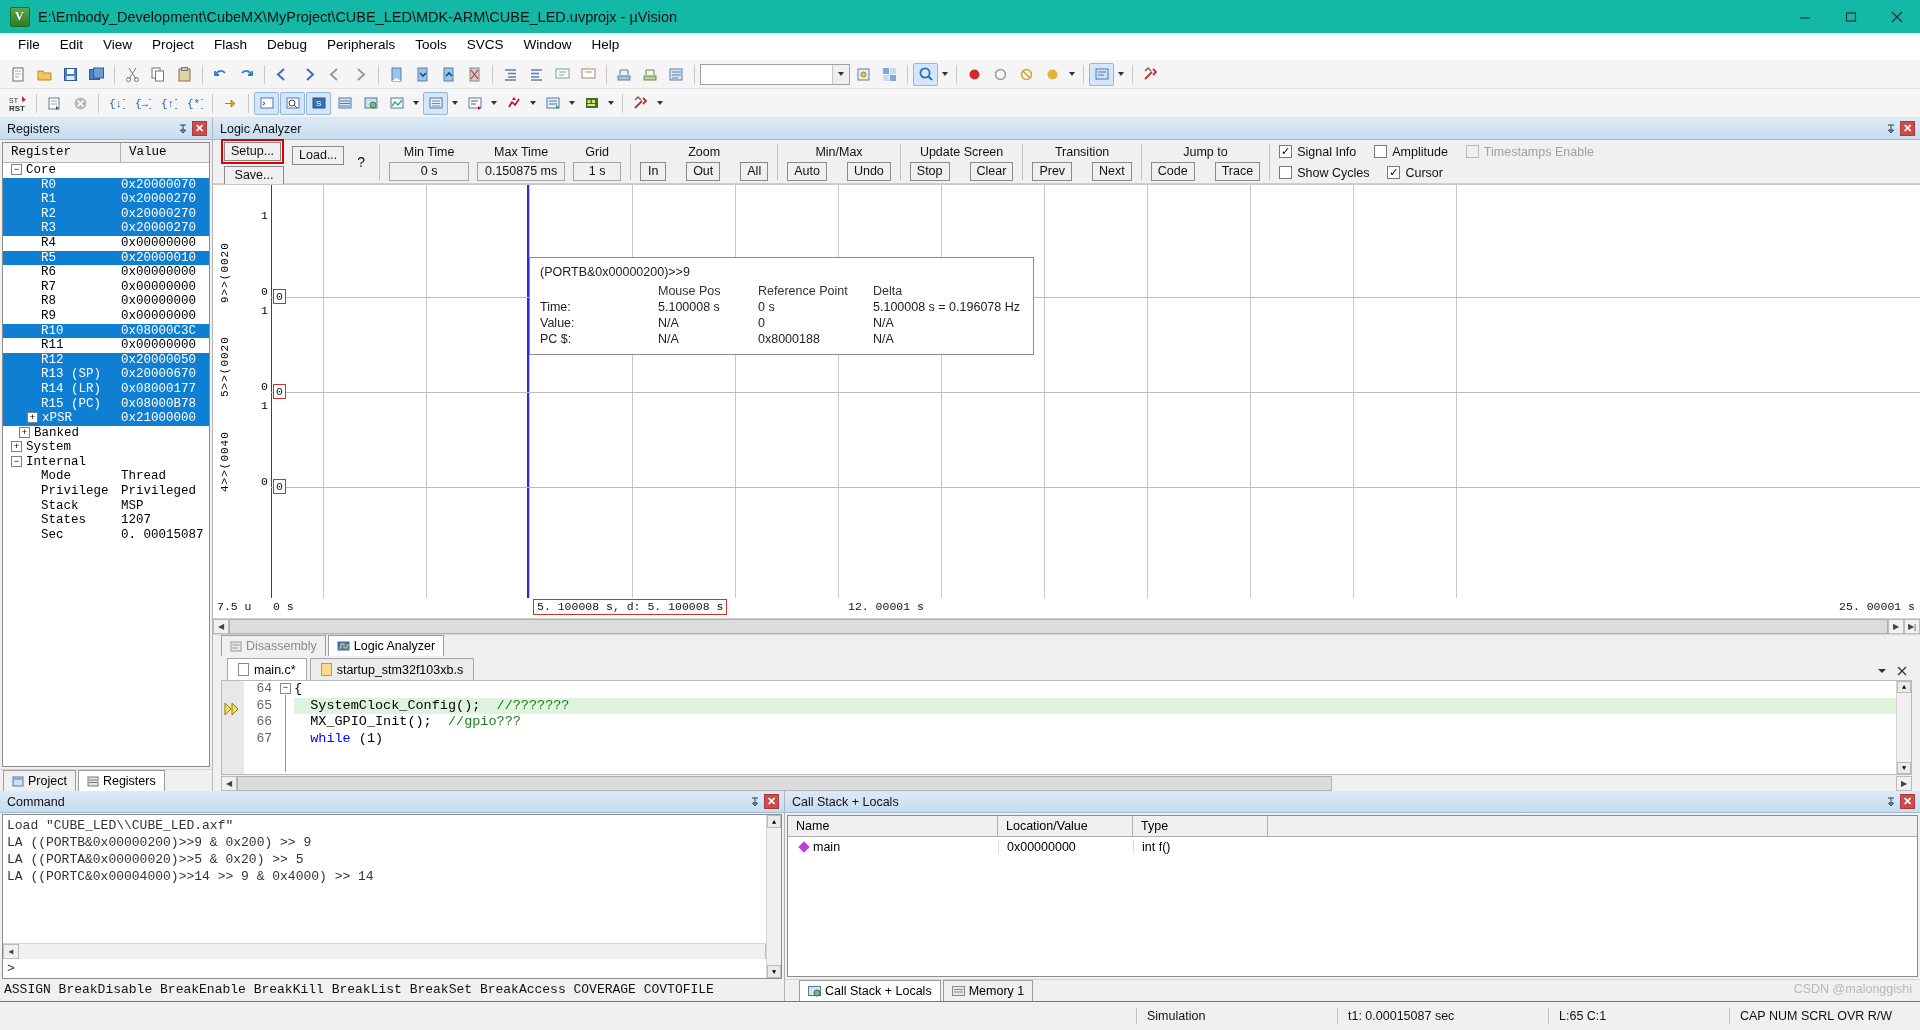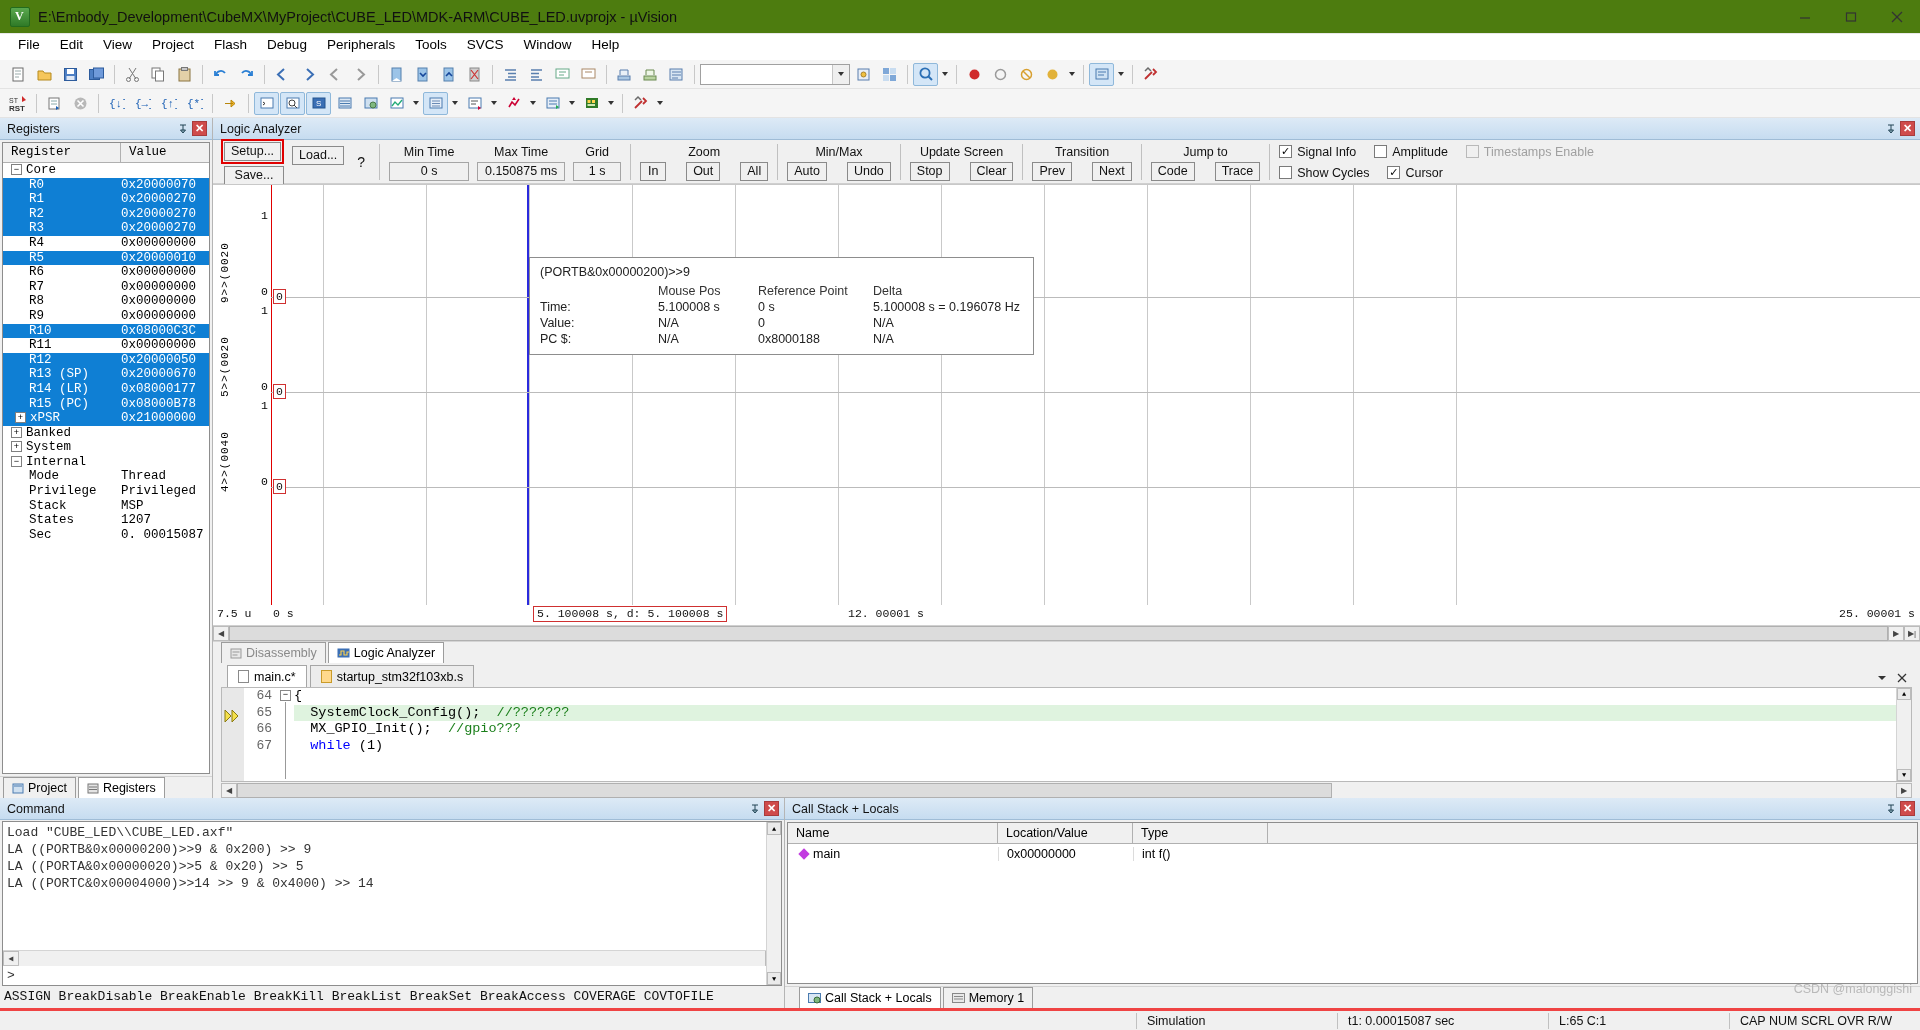--- a/index.html
+++ b/index.html
@@ -8,21 +8,21 @@
     width:1920px; height:1030px;
     font-family:"Liberation Sans", sans-serif;
     font-size:13px;
     background:#f0f0f0;
     overflow:hidden;
     -webkit-font-smoothing:antialiased;
   }
   .app { position:relative; width:1920px; height:1030px; background:#f0f0f0; display:flex; flex-direction:column; }
 
   
-  .titlebar { height:34px; background:#4d7c0f; display:flex; align-items:center; border-bottom:1px solid #e8e8e8; flex:none; }
+  .titlebar { height:34px; background:#14b8a6; display:flex; align-items:center; border-bottom:1px solid #e8e8e8; flex:none; }
   .titlebar .appicon { width:20px; height:20px; margin:0 8px 0 10px; background:linear-gradient(#5aa84f,#2f7a27); border:1px solid #236b1d; border-radius:2px; position:relative; flex:none; }
   .titlebar .appicon:after { content:"V"; position:absolute; left:4px; top:1px; color:#fff; font-size:12px; font-weight:bold; font-family:"Liberation Serif",serif; }
   .titlebar .ttl { font-size:14.5px; color:#111; white-space:nowrap; }
   .winbtns { margin-left:auto; display:flex; height:34px; }
   .winbtn { width:46px; height:34px; display:flex; align-items:center; justify-content:center; font-size:14px; color:#333; }
   .winbtn.close { color:#333; }
   .winbtn svg { display:block; }
 
   
   .menubar { height:26px; background:#ffffff; display:flex; align-items:flex-start; padding-left:8px; flex:none; }
@@ -51,21 +51,21 @@
   .xbtn { width:15px; height:15px; background:#cf4b4b; color:#fff; font-size:11px; display:flex; align-items:center; justify-content:center; font-weight:bold; border:1px solid #a93b3b; }
 
   
   .regs-pane { width:213px; background:#f0f0f0; display:flex; flex-direction:column; border-right:1px solid #b5b5b5; flex:none; }
   .regs-body { flex:1; background:#fff; border:1px solid #8d8d8d; margin:2px; overflow:hidden; font-family:"Liberation Mono", monospace; font-size:12.5px; position:relative; }
   .regs-hdr { display:flex; height:20px; background:#f0f0f0; border-bottom:1px solid #b0b0b0; font-family:"Liberation Mono",monospace; font-size:12.5px; }
   .regs-hdr div { padding:2px 0 0 8px; color:#000; }
   .rh1 { width:118px; border-right:1px solid #b0b0b0; }
   .rh2 { flex:1; }
   .rrow { display:flex; height:14.6px; align-items:center; font-size:12.5px; line-height:14.6px; white-space:nowrap; }
-  .rrow .nm { padding-left:4px; flex:none; width:118px; overflow:hidden; }
+  .rrow .nm { padding-left:16px; flex:none; width:118px; overflow:hidden; }
   .rrow .vl { flex:1; overflow:hidden; }
   .rrow.sel { background:#0f7fd4; color:#fff; }
   .rrow.sel .nm, .rrow.sel .vl { color:#fff; }
   .twisty { display:inline-block; width:11px; height:11px; border:1px solid #808080; background:#fff; font-size:9px; line-height:9px; text-align:center; margin-right:4px; vertical-align:middle; color:#000; font-family:"Liberation Sans",sans-serif; }
   .dots { display:inline-block; width:22px; }
 
   .tabstrip { height:22px; background:#f0f0f0; display:flex; align-items:flex-end; padding-left:3px; flex:none; gap:2px; border-top:1px solid #d4d4d4;}
   .btab { height:21px; background:#f0f0f0; border:1px solid #9c9c9c; border-bottom:none; display:flex; align-items:center; gap:4px; padding:0 8px; font-size:12.5px; }
   .btab.on { background:#ffffff; }
 
@@ -141,21 +141,21 @@
 
   .cs-pane { flex:1; display:flex; flex-direction:column; min-width:0; }
   .cs-body { flex:1; background:#fff; border:1px solid #8d8d8d; margin:2px; overflow:hidden; display:flex; flex-direction:column; }
   .cs-hdr { height:21px; display:flex; background:#f0f0f0; border-bottom:1px solid #b0b0b0; font-size:12.5px; }
   .cs-hdr div { padding:3px 0 0 8px; border-right:1px solid #b0b0b0; }
   .cs-row { display:flex; height:20px; align-items:center; font-size:12.5px; }
   .cs-row div { padding-left:8px; }
   .diamond { width:8px; height:8px; background:#c23be0; transform:rotate(45deg); display:inline-block; margin:0 5px 0 12px; }
 
   
-  .statusbar { height:22px; background:#f0f0f0; border-top:3px solid #ef4444; display:flex; align-items:center; font-size:12.5px; color:#111; flex:none; }
+  .statusbar { height:29px; background:#f0f0f0; border-top:1px solid #ef4444; display:flex; align-items:center; font-size:12.5px; color:#111; flex:none; }
   .st-cell { padding:0 10px; height:22px; display:flex; align-items:center; }
   .st-div { width:1px; height:16px; background:#c0c0c0; }
   .wm { position:absolute; right:8px; bottom:34px; color:#b9b9b9; font-size:12.5px; }
 </style>
 </head>
 <body>
 
 <div class="app">
 
   <div class="titlebar">
@@ -631,21 +631,21 @@
               </div>
             <div class="rrow sel">
                 <div class="nm"><span class="dots"></span><span>R15 (PC)</span></div>
                 <div class="vl">0x08000B78</div>
               </div>
             <div class="rrow sel">
                 <div class="nm"><span style="display:inline-block;width:8px;"></span><span class="twisty">+</span><span>xPSR</span></div>
                 <div class="vl">0x21000000</div>
               </div>
             <div class="rrow">
-                <div class="nm" style="padding-left:8px;"><span class="twisty">+</span><span>Banked</span></div>
+                <div class="nm" style=""><span class="twisty">+</span><span>Banked</span></div>
               </div>
             <div class="rrow">
                 <div class="nm" style="padding-left:8px;"><span class="twisty">+</span><span>System</span></div>
               </div>
             <div class="rrow">
                 <div class="nm" style="padding-left:8px;"><span class="twisty">−</span><span>Internal</span></div>
               </div>
             <div class="rrow">
                 <div class="nm"><span class="dots"></span><span>Mode</span></div>
                 <div class="vl">Thread</div>

